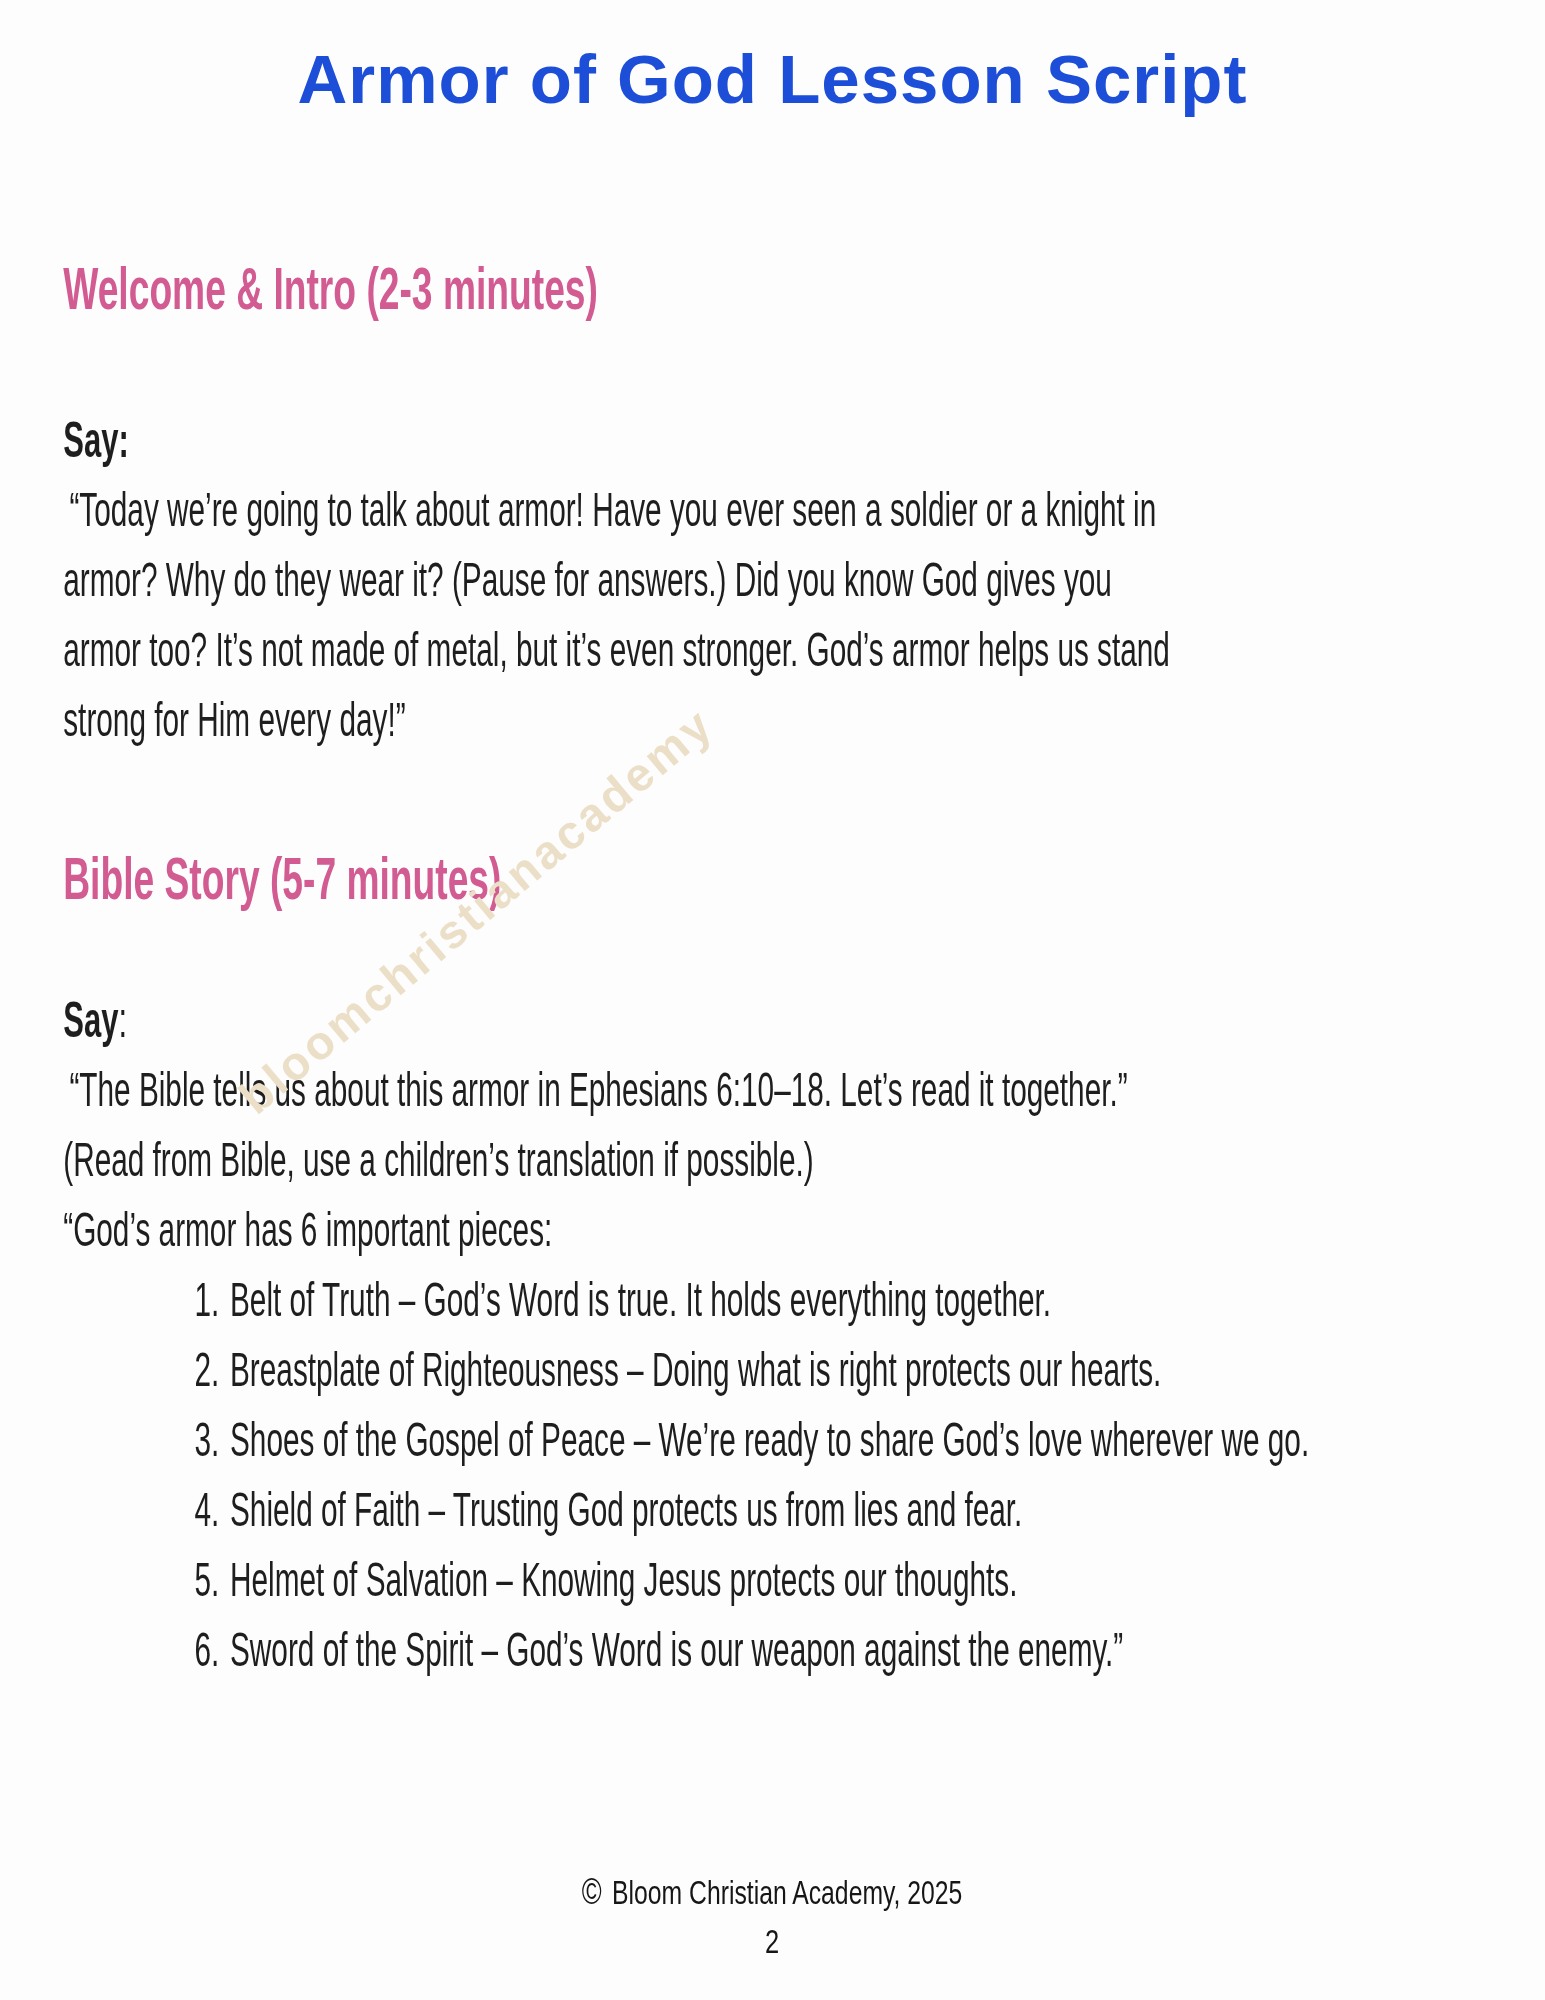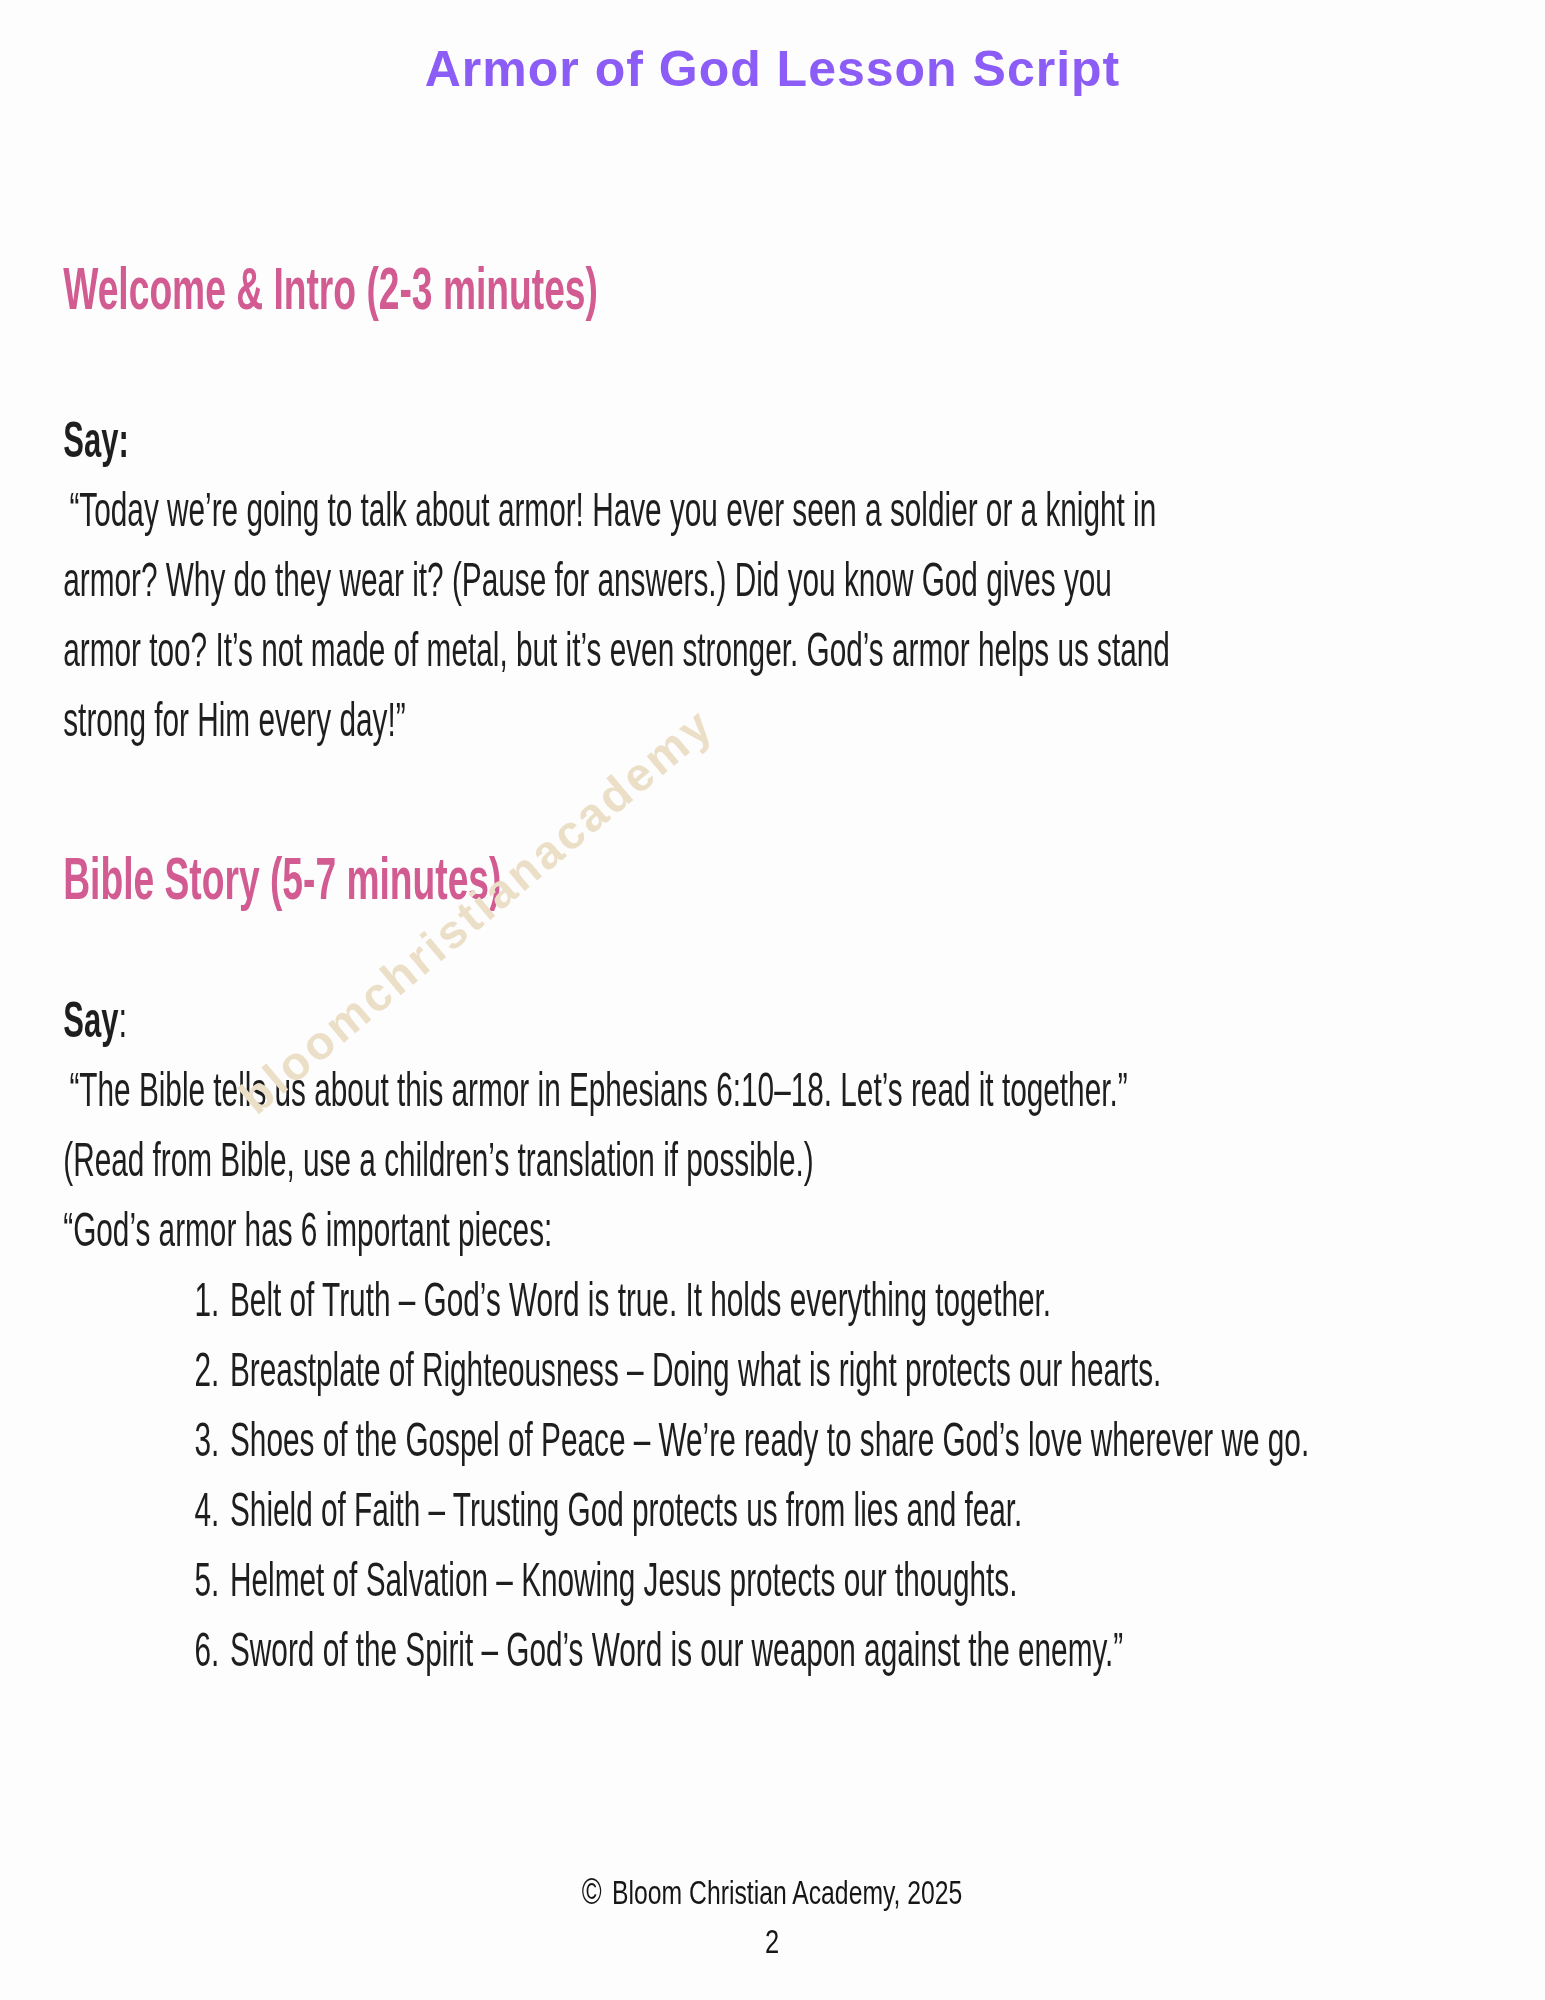--- a/index.html
+++ b/index.html
@@ -8,22 +8,22 @@
     width:1545px;height:2000px;
     background:#fdfdfd;
     overflow:hidden;
     font-family:"Liberation Sans","DejaVu Sans",sans-serif;
     color:#1e1e1e;
   }
   
   .title{
     position:absolute;top:40px;left:0;width:100%;
     margin:0;text-align:center;
-    font-size:50px;font-weight:800;letter-spacing:1px;
-    color:#8b5cf6;
+    font-size:69px;font-weight:800;letter-spacing:1px;
+    color:#1d4ed8;
   }
   
   .condensed{
     position:absolute;top:0;left:0;
     width:2492px;
     transform:scaleX(0.62);
     transform-origin:0 0;
     z-index:1;
   }
   .condensed section{margin:0;padding:0 0 0 102px;}

